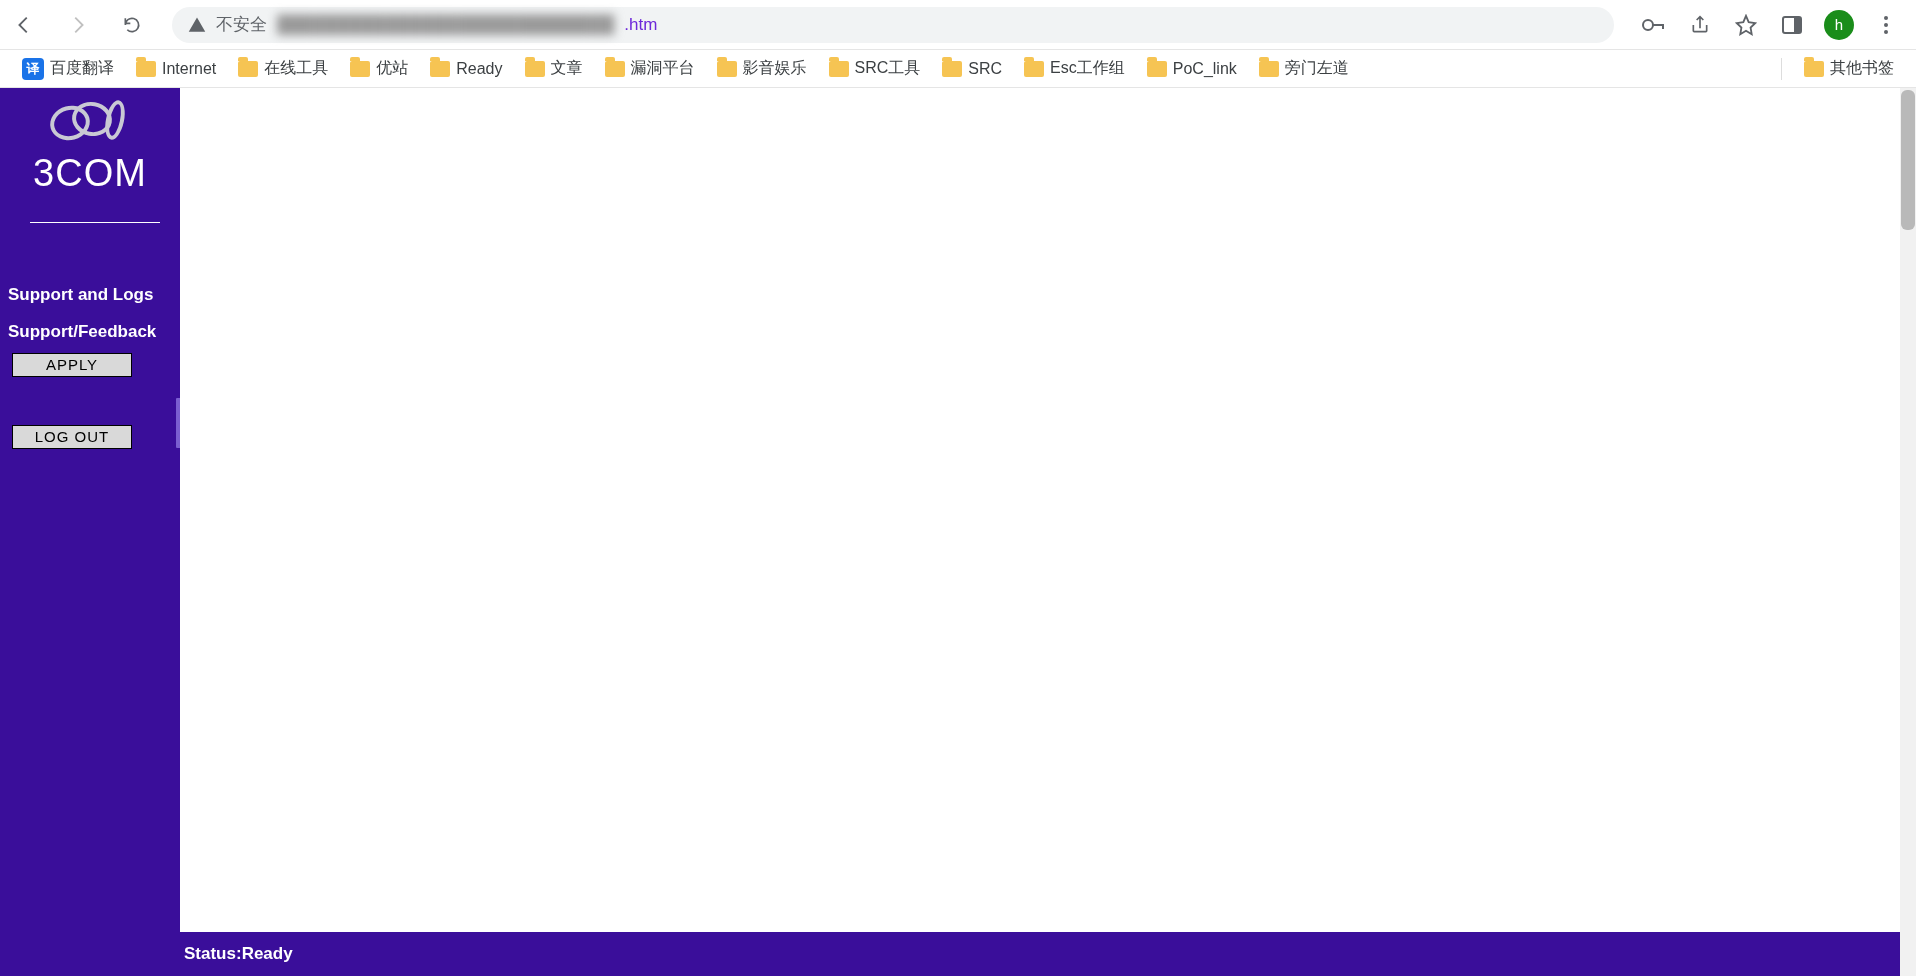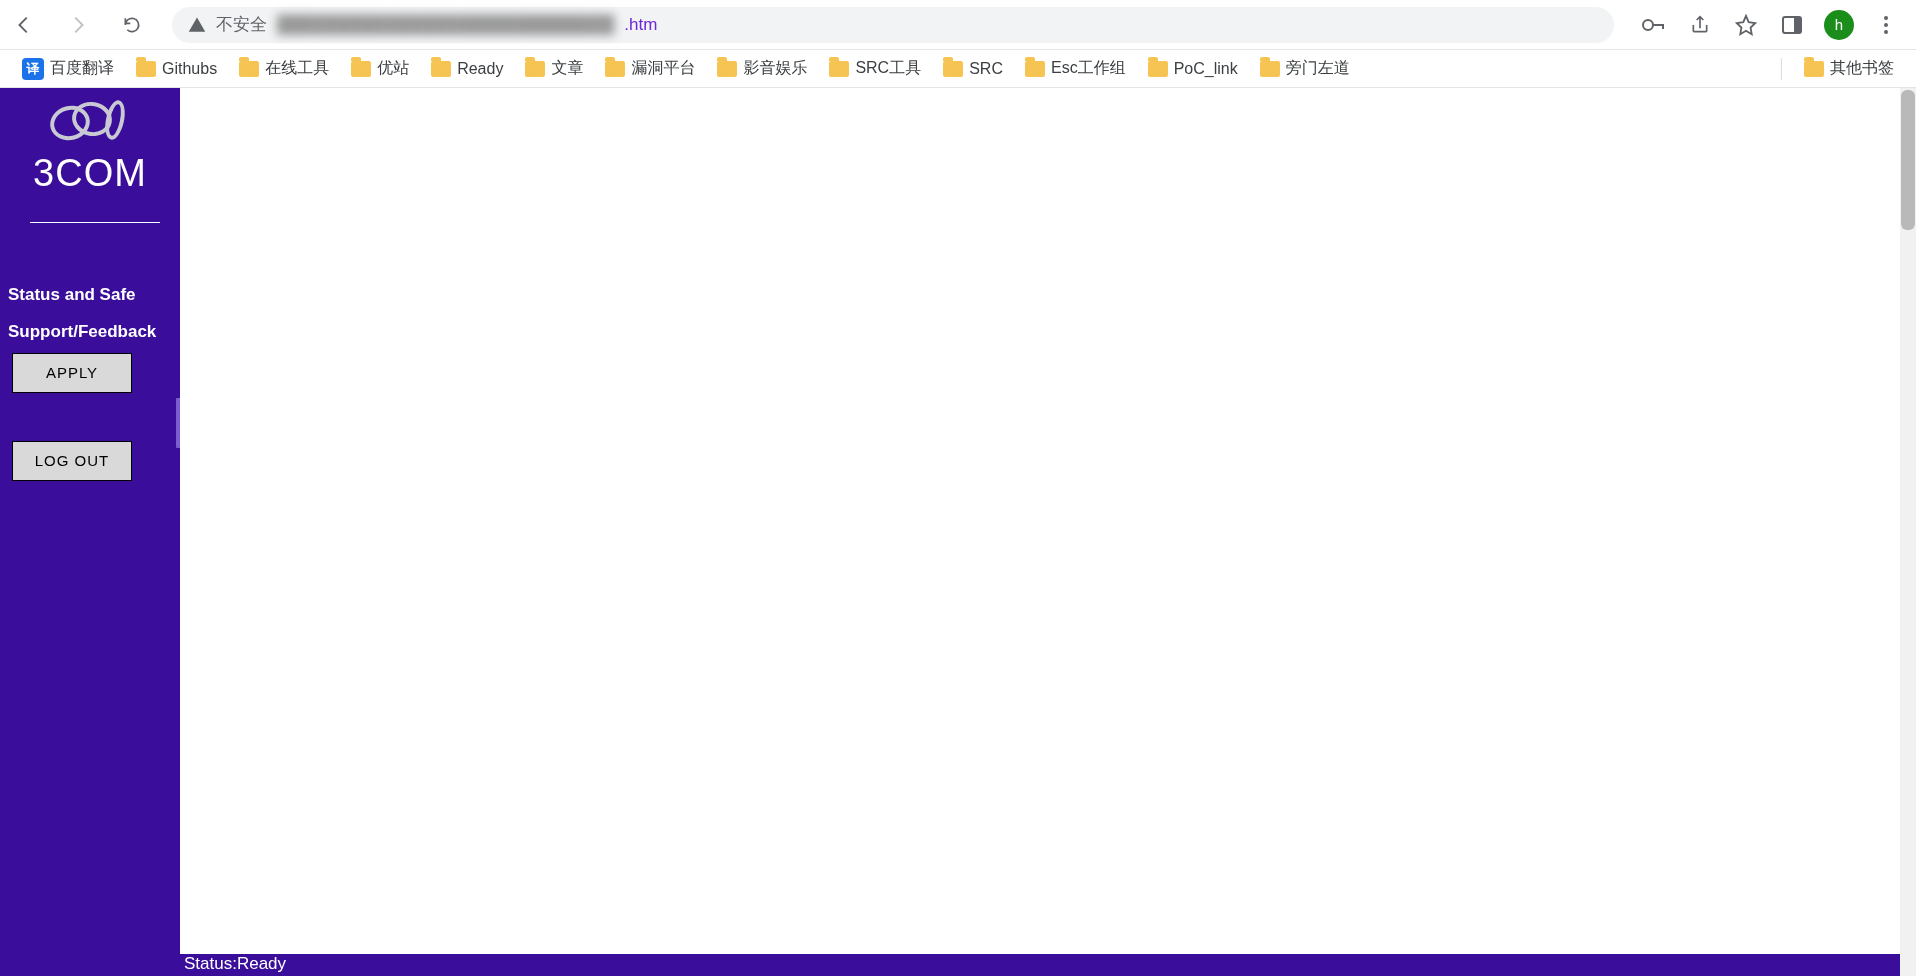--- a/index.html
+++ b/index.html
@@ -161,21 +161,21 @@
     background: rgba(150,150,200,0.25);
   }
   .nav-hr {
     border: none;
     border-top: 1px solid #fff;
     margin: 14px 20px 14px 30px;
   }
   .side-btn {
     margin: 2px 0 0 12px;
     width: 120px;
-    height: 40px;
+    height: 24px;
     background: #d9d9d9;
     color: #000;
     border: 1px solid #000;
     font-size: 15px;
     letter-spacing: 1px;
     cursor: pointer;
     font-family: Verdana, Arial, sans-serif;
   }
   .side-btn.logout { margin-top: 48px; }
   .selection-marker {
@@ -187,27 +187,27 @@
     border-radius: 1px;
   }
 
   .content-area {
     flex: 1;
     background: #fff;
     position: relative;
   }
 
   .status-bar {
-    height: 22px;
+    height: 44px;
     background: #3a0e9a;
     color: #fff;
-    font-weight: normal;
+    font-weight: bold;
     font-family: Verdana, Arial, sans-serif;
     font-size: 17px;
-    display:flex; align-items:flex-start;
+    display:flex; align-items:center;
     padding-left: 184px;
   }
 
   
   .v-scroll {
     position: absolute;
     right: 0; top: 88px;
     width: 16px; height: calc(100% - 88px);
     background: #f1f1f1;
   }
@@ -285,21 +285,21 @@
 </div>
 
 <div class="bookmarks-bar" id="bookmarks-bar">
 
   <div class="bm-item">
       <span class="translate-ico">译</span>
       <span>百度翻译</span>
     </div>
     <div class="bm-item">
       <span class="folder-ico"></span>
-      <span>Githubs</span>
+      <span>Internet</span>
     </div>
     <div class="bm-item">
       <span class="folder-ico"></span>
       <span>在线工具</span>
     </div>
     <div class="bm-item">
       <span class="folder-ico"></span>
       <span>优站</span>
     </div>
     <div class="bm-item">
@@ -354,21 +354,21 @@
         <div class="rings">
           <div class="r r1"></div>
             <div class="r r2"></div>
             <div class="r r3"></div>
         </div>
         <div class="brand">3COM</div>
       </div>
 
       <hr class="nav-hr">
       <div class="nav" id="secondary-nav">
-          <div class="nav-item">Status and Safe</div>
+          <div class="nav-item">Support and Logs</div>
           <div class="nav-item">Support/Feedback</div>
         </div>
 
       <button class="side-btn">APPLY</button>
       <button class="side-btn logout">LOG OUT</button>
     </div>
 
     <div class="selection-marker" style="top:310px"></div>
 
     <div class="content-area"></div>

